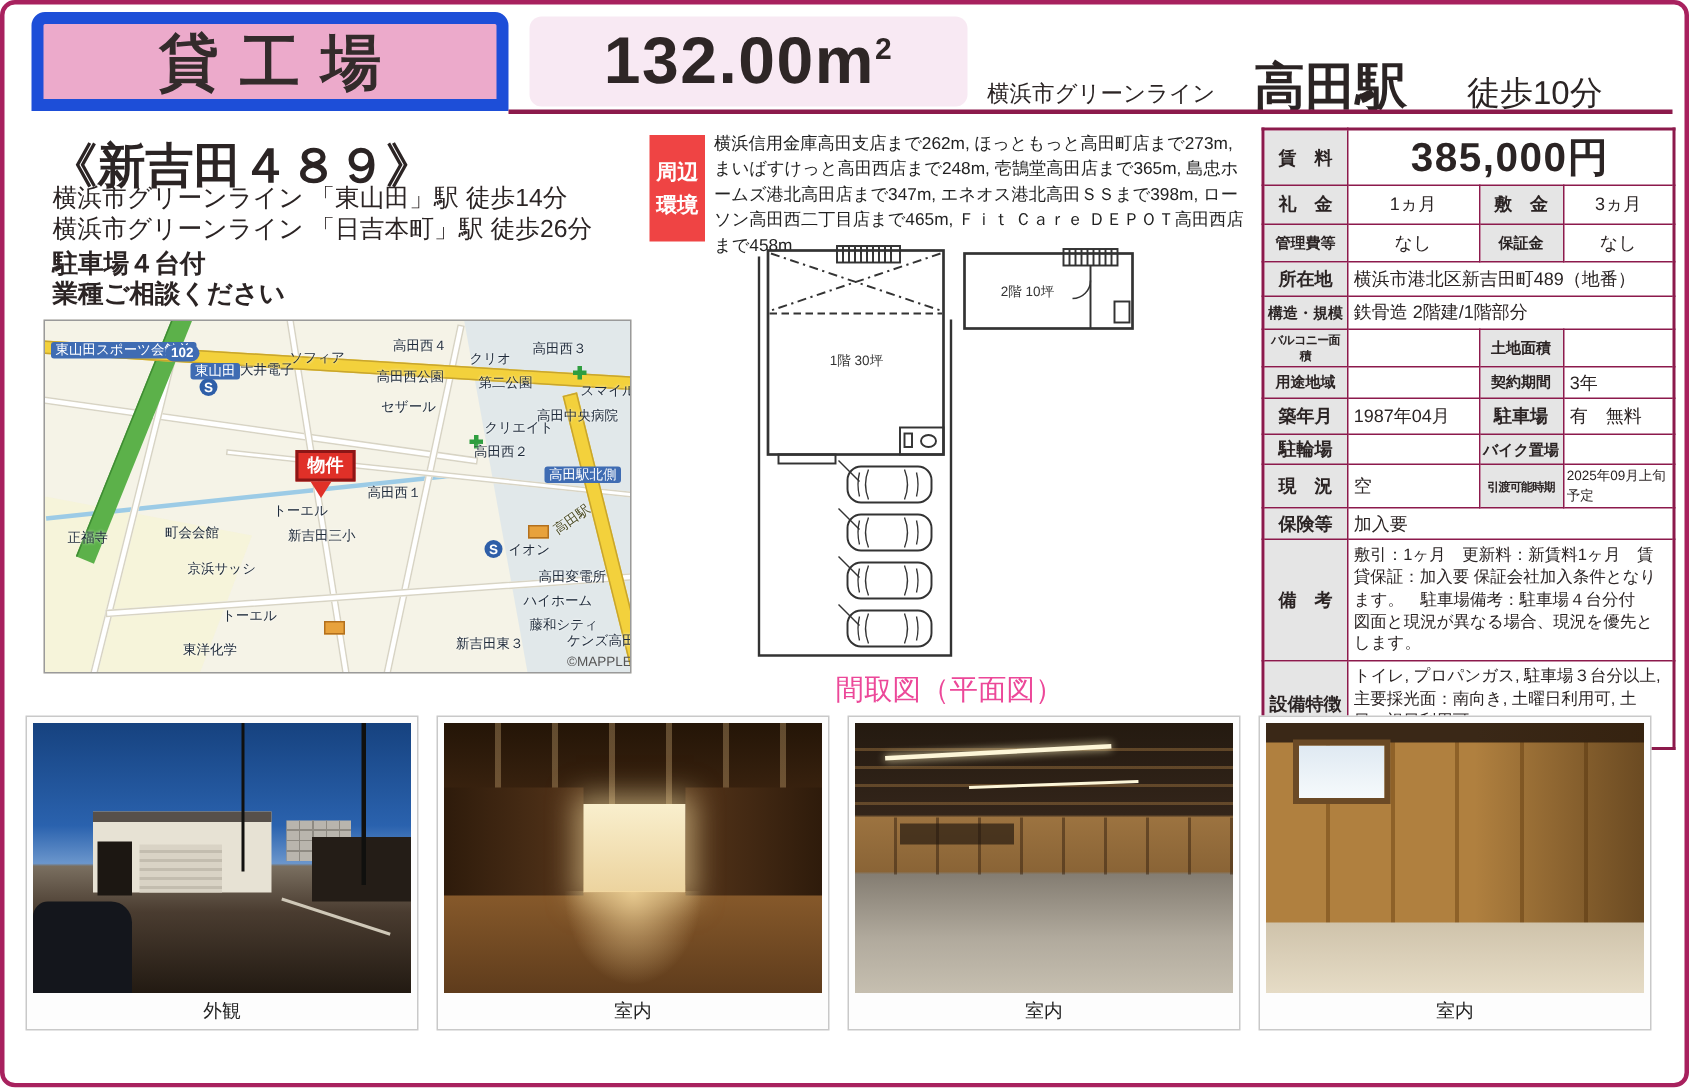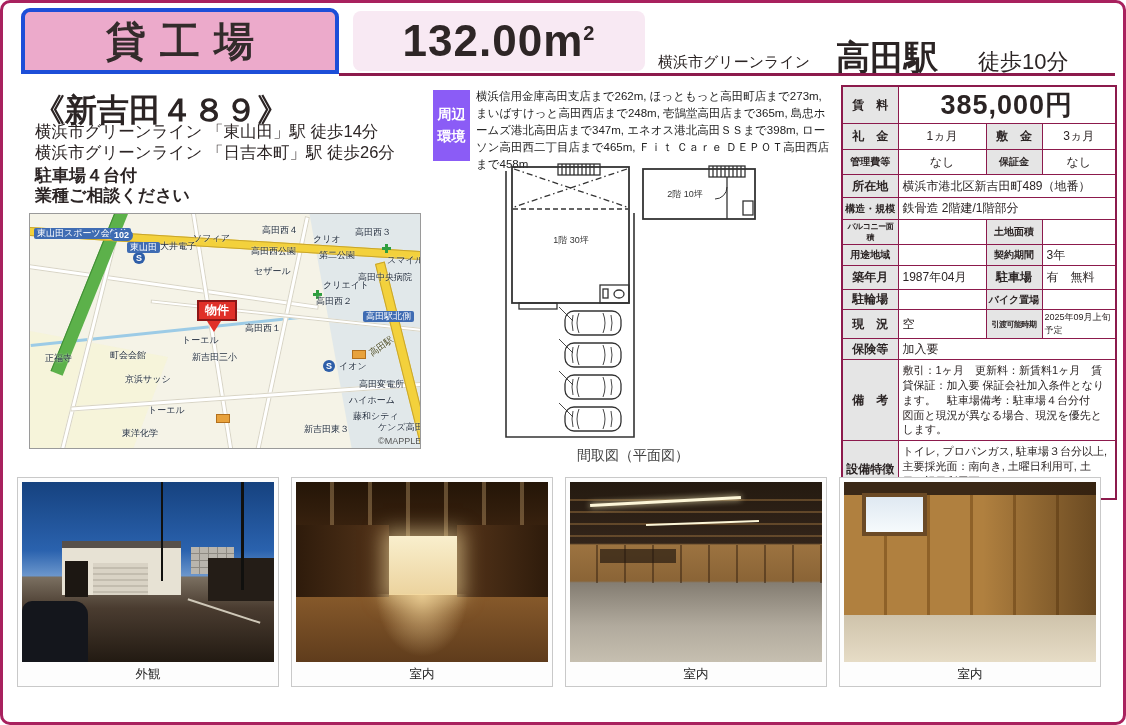--- a/index.html
+++ b/index.html
@@ -5,21 +5,21 @@
   * { margin:0; padding:0; box-sizing:border-box; }
   html,body { background:#fff; }
   body { font-family:"Liberation Sans","DejaVu Sans",sans-serif; color:#2b2424; }
   #page {
     position:relative; width:1126px; height:725px; overflow:hidden;
     background:#fff; border:3px solid #a8215e; border-radius:10px;
   }
   
   .title-box {
     position:absolute; left:18px; top:5px; width:318px; height:66px;
-    background:#ecaacb; border:4px solid #1d4ed8; border-radius:9px 9px 0 0;
+    background:#ecaacb; border:8px solid #1d4ed8; border-radius:9px 9px 0 0;
     display:flex; align-items:center; justify-content:center;
   }
   .title-box span { font-size:40px; font-weight:bold; letter-spacing:14px; color:#332b2b; padding-left:14px; }
   .area-band {
     position:absolute; left:350px; top:8px; width:292px; height:60px;
     background:#f8e9f3; border-radius:8px;
     display:flex; align-items:center; justify-content:center;
   }
   .area-band .num { font-size:44px; font-weight:bold; color:#2e2626; letter-spacing:1px; }
   .area-band sup { font-size:20px; font-weight:bold; vertical-align:super; }
@@ -60,27 +60,27 @@
   .marker {
     position:absolute; left:167px; top:86px; width:40px; height:21px; background:#e03028;
     border:2px solid #8c1616; color:#fff; font-size:12px; font-weight:bold;
     display:flex; align-items:center; justify-content:center; z-index:5;
   }
   .marker:after { content:""; position:absolute; left:8px; top:19px; border:7px solid transparent; border-top:11px solid #e03028; }
   .map-credit { position:absolute; left:348px; top:222px; font-size:9px; color:#555; }
   
   .sur-badge {
     position:absolute; left:430px; top:87px; width:37px; height:71px;
-    background:#8b5cf6; color:#fff; font-size:14px; font-weight:bold;
+    background:#ef4444; color:#fff; font-size:14px; font-weight:bold;
     display:flex; flex-direction:column; align-items:center; justify-content:center; gap:4px;
   }
   .sur-text { position:absolute; left:473px; top:85px; width:356px; font-size:11.5px; line-height:1.48; color:#222; }
   
   .plan-svg { position:absolute; left:500px; top:158px; }
-  .plan-caption { position:absolute; left:488px; top:444px; width:284px; text-align:center; font-size:14px; color:#404040; }
+  .plan-caption { position:absolute; left:488px; top:444px; width:284px; text-align:center; font-size:19px; color:#ec4899; }
   
   .spec { position:absolute; left:838px; top:82px; border-collapse:collapse; table-layout:fixed; width:274px; background:#fff; }
   .spec th, .spec td { border:1.5px solid #8c1a4c; font-size:12px; padding:1px 4px; overflow:hidden; }
   .spec { border:2.5px solid #8c1a4c; }
   .spec th { background:#e5e5e5; font-weight:bold; text-align:center; padding:1px 2px; color:#2b2424; }
   .spec td { text-align:center; }
   .spec td.lft { text-align:left; }
   .spec .sm { font-size:10px; }
   .spec .xs { font-size:8px; letter-spacing:-0.5px; }
   .spec .rent { font-size:27px; font-weight:bold; letter-spacing:1px; padding:0; }

